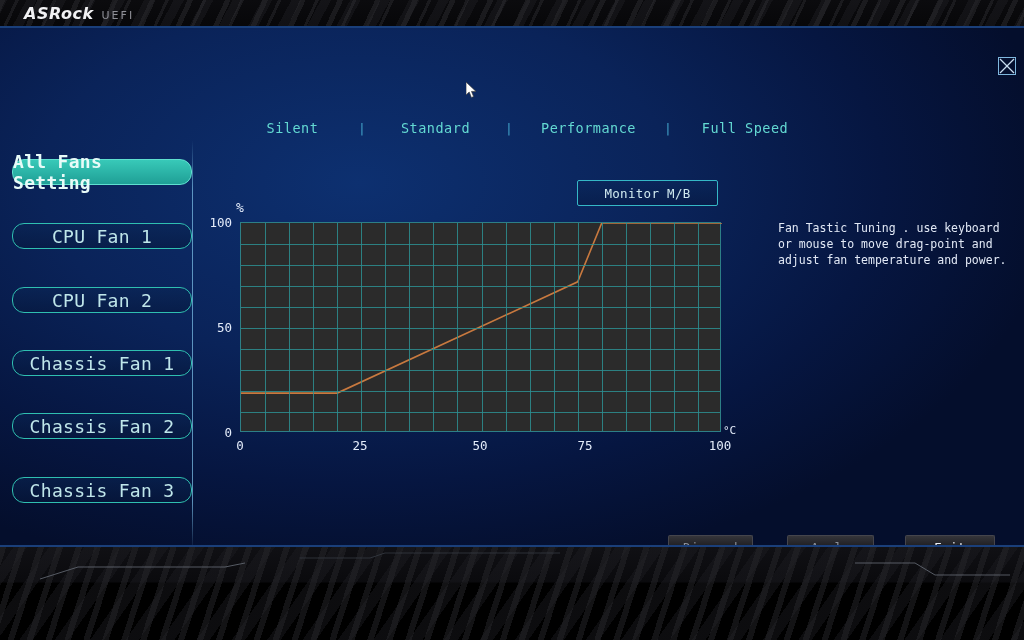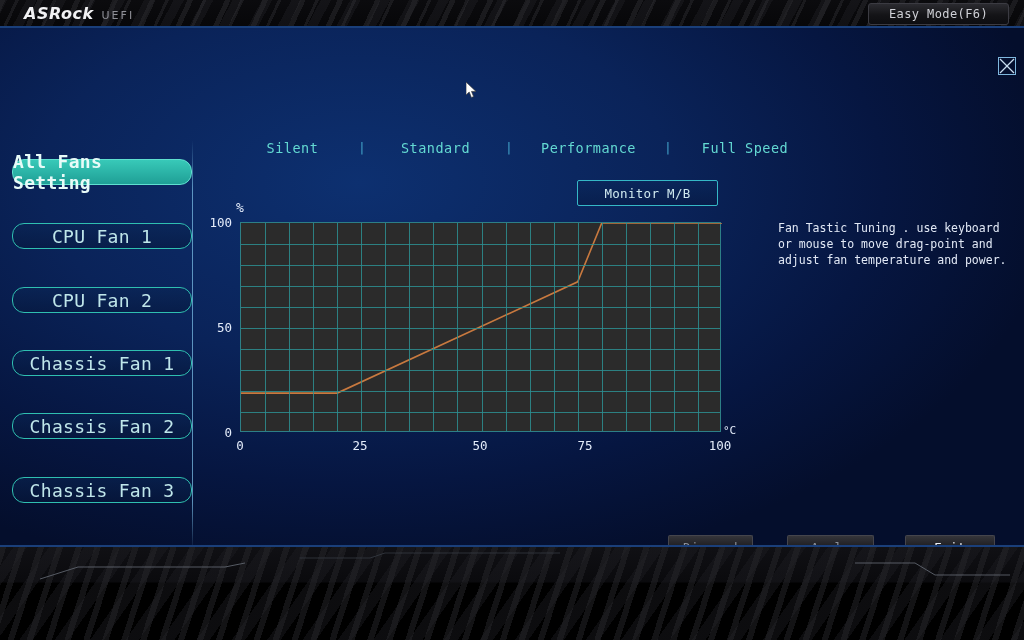--- a/index.html
+++ b/index.html
@@ -95,23 +95,23 @@
   .fan-btn.active {
     background: linear-gradient(#38c9b8, #1f9f96);
     border-color: #5fe0cf;
     color: #0a2a3a;
     color: #e8fbf8;
     font-weight: bold;
   }
 
   
   .presets {
-    position: absolute; left: 240px; top: 112px;
+    position: absolute; left: 240px; top: 84px;
     width: 600px; height: 24px;
-    display: flex; align-items: flex-start;
+    display: flex; align-items: flex-end;
   }
   .preset {
     color: #63d9d2; font-size: 13.5px; letter-spacing: .5px;
     text-align: center;
   }
   .preset-sep {
     color: #3f9ec4; font-size: 13px;
     text-align: center; width: 34px;
   }
 
@@ -207,21 +207,20 @@
 </head>
 <body>
 
 <div id="app">
 
   <div class="header">
     <div class="logo">
       <span class="logo-mark">ASRock</span>
       <span class="logo-sub">UEFI</span>
     </div>
-    <div class="easy-mode-btn">Easy Mode(F6)</div>
   </div>
 
   <div class="body-panel">
 
 
     <div class="close-x">
       <svg width="18" height="18" viewBox="0 0 18 18">
         <rect x="0.5" y="0.5" width="17" height="17" fill="none" stroke="#7fb7de" stroke-width="1"></rect>
         <line x1="2" y1="2" x2="16" y2="16" stroke="#c8dcee" stroke-width="1.2"></line>
         <line x1="16" y1="2" x2="2" y2="16" stroke="#c8dcee" stroke-width="1.2"></line>

